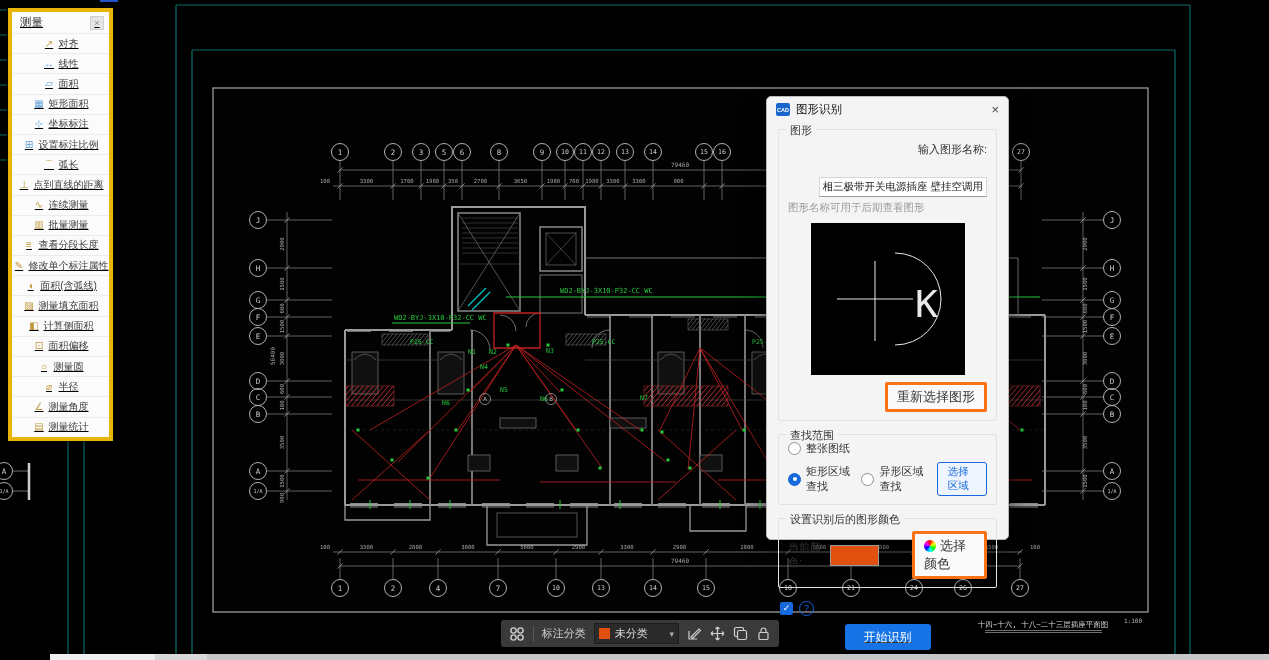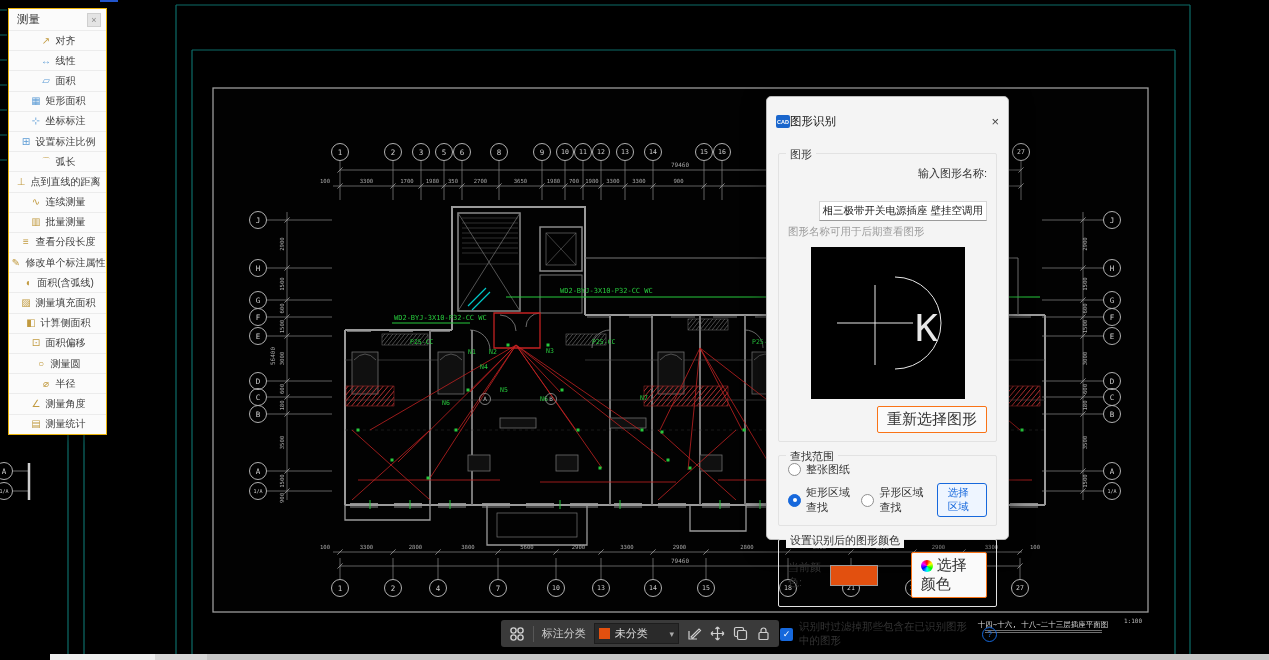--- a/index.html
+++ b/index.html
@@ -3,48 +3,48 @@
 <meta charset="utf-8">
 <style>
   html,body{margin:0;padding:0;}
   body{width:1269px;height:660px;background:#000;position:relative;overflow:hidden;
        font-family:"Liberation Sans","DejaVu Sans",sans-serif;}
   svg text{font-family:"DejaVu Sans Mono","Liberation Sans",monospace;}
   #cad{position:absolute;left:0;top:0;z-index:1;}
 
   
   .panel{position:absolute;left:8px;top:8px;width:97px;background:#fbfbfb;
-         border:1px solid #eab308;box-shadow:2px 3px 8px rgba(0,0,0,.45);z-index:30;}
+         border:4px solid #eab308;box-shadow:2px 3px 8px rgba(0,0,0,.45);z-index:30;text-decoration:underline;}
   .panel-title{height:21px;display:flex;align-items:center;justify-content:space-between;
                padding:0 5px 0 8px;font-size:11.5px;color:#333;}
   .panel-close{width:12px;height:12px;background:#e4e4e4;color:#8a8a8a;font-size:9px;
                line-height:12px;text-align:center;border:1px solid #cfcfcf;}
   .p-item{height:19.2px;display:flex;align-items:center;justify-content:center;gap:3px;
           border-top:1px solid #ececec;font-size:10px;color:#3c3c3c;white-space:nowrap;cursor:pointer;}
   .p-ico{font-size:10px;width:13px;text-align:center;line-height:10px;}
 
   
   .dlg{position:absolute;left:766px;top:96px;width:241px;height:442px;background:#f4f4f4;
        border:1px solid #b9b9b9;border-radius:5px;box-shadow:0 6px 22px rgba(0,0,0,.55);
        z-index:40;font-size:11px;color:#333;}
-  .dlg-tb{height:25px;display:flex;align-items:center;padding:12px 9px;justify-content:flex-end;}
+  .dlg-tb{height:25px;display:flex;align-items:center;padding:0 9px;gap:6px;justify-content:flex-end;}
   .dlg-tb .cadic{width:14px;height:13px;background:#1a66cc;color:#fff;font-size:5.5px;
                  display:flex;align-items:center;justify-content:center;border-radius:2px;font-weight:bold;}
   .dlg-tb .t{font-size:11.5px;color:#111;flex:1;}
   .dlg-x{color:#444;font-size:13px;line-height:13px;cursor:pointer;}
   .grp{margin:7px 11px 0 11px;border:1px solid #e2e2e2;border-radius:2px;position:relative;padding:10px 9px 8px 9px;}
   .grp-lab{position:absolute;top:-7px;left:7px;background:#f4f4f4;padding:0 4px;color:#333;}
   .nm-row{display:flex;align-items:flex-end;gap:20px;flex-direction:column;}
   .nm-inp{flex:1;background:#fff;border:1px solid #d6d6d6;border-bottom:1px solid #9a9a9a;
           padding:2px 3px;font-size:10.5px;color:#222;white-space:nowrap;overflow:hidden;height:14px;}
   .nm-hint{text-align:left;color:#9c9c9c;font-size:10.5px;margin-top:4px;}
   .prev{width:154px;height:152px;background:#000;margin:8px auto 0 auto;}
   .re-row{text-align:right;margin-top:7px;}
-  .btn{display:inline-block;background:#fafafa;border:1px solid #f97316;border-radius:2px;
-       padding:3px 9px;font-size:15px;color:#333;cursor:pointer;}
+  .btn{display:inline-block;background:#fafafa;border:3px solid #f97316;border-radius:2px;
+       padding:3px 9px;font-size:13px;color:#333;cursor:pointer;}
   .rad-row{display:flex;align-items:center;gap:5px;margin-top:6px;}
   .rad{width:11px;height:11px;border:1px solid #8f8f8f;border-radius:50%;background:#fff;position:relative;flex:none;}
   .rad.on{border-color:#1668dc;background:#1668dc;}
   .rad.on::after{content:"";position:absolute;left:3.5px;top:3.5px;width:4px;height:4px;border-radius:50%;background:#fff;}
   .btn-blue{background:#eef5ff;border:1px solid #1668dc;color:#1668dc;border-radius:3px;
             padding:2px 10px;font-size:10.5px;margin-left:8px;cursor:pointer;}
   .col-row{display:flex;align-items:center;margin-top:4px;gap:7px;}
   .swatch{width:62px;height:19px;border:1px solid #9a9a9a;}
   .wheel{width:12px;height:12px;border-radius:50%;display:inline-block;vertical-align:-2px;margin-right:4px;
          background:conic-gradient(#f00,#ff0,#0f0,#0ff,#00f,#f0f,#f00);}
@@ -621,21 +621,20 @@
     <span class="grp-lab">设置识别后的图形颜色</span>
     <div class="col-row">
       <span>当前颜色:</span>
       <span class="swatch" id="dlgSwatch" style="background: rgb(226, 80, 15);"></span>
       <span class="btn" style="margin-left:26px;"><span class="wheel"></span><span>选择颜色</span></span>
     </div>
   </div>
 
   <div class="chk-row">
     <span class="chk" id="dlgChk">✓</span>
-    <span class="chk-lab">识别时过滤掉那些包含在已识别图形中的图形</span>
     <span class="help">?</span>
   </div>
 
   <div class="start-row">
     <span class="btn-start">开始识别</span>
   </div>
 </div>
 
 <div class="btoolbar">
   <span class="tb-ic">

